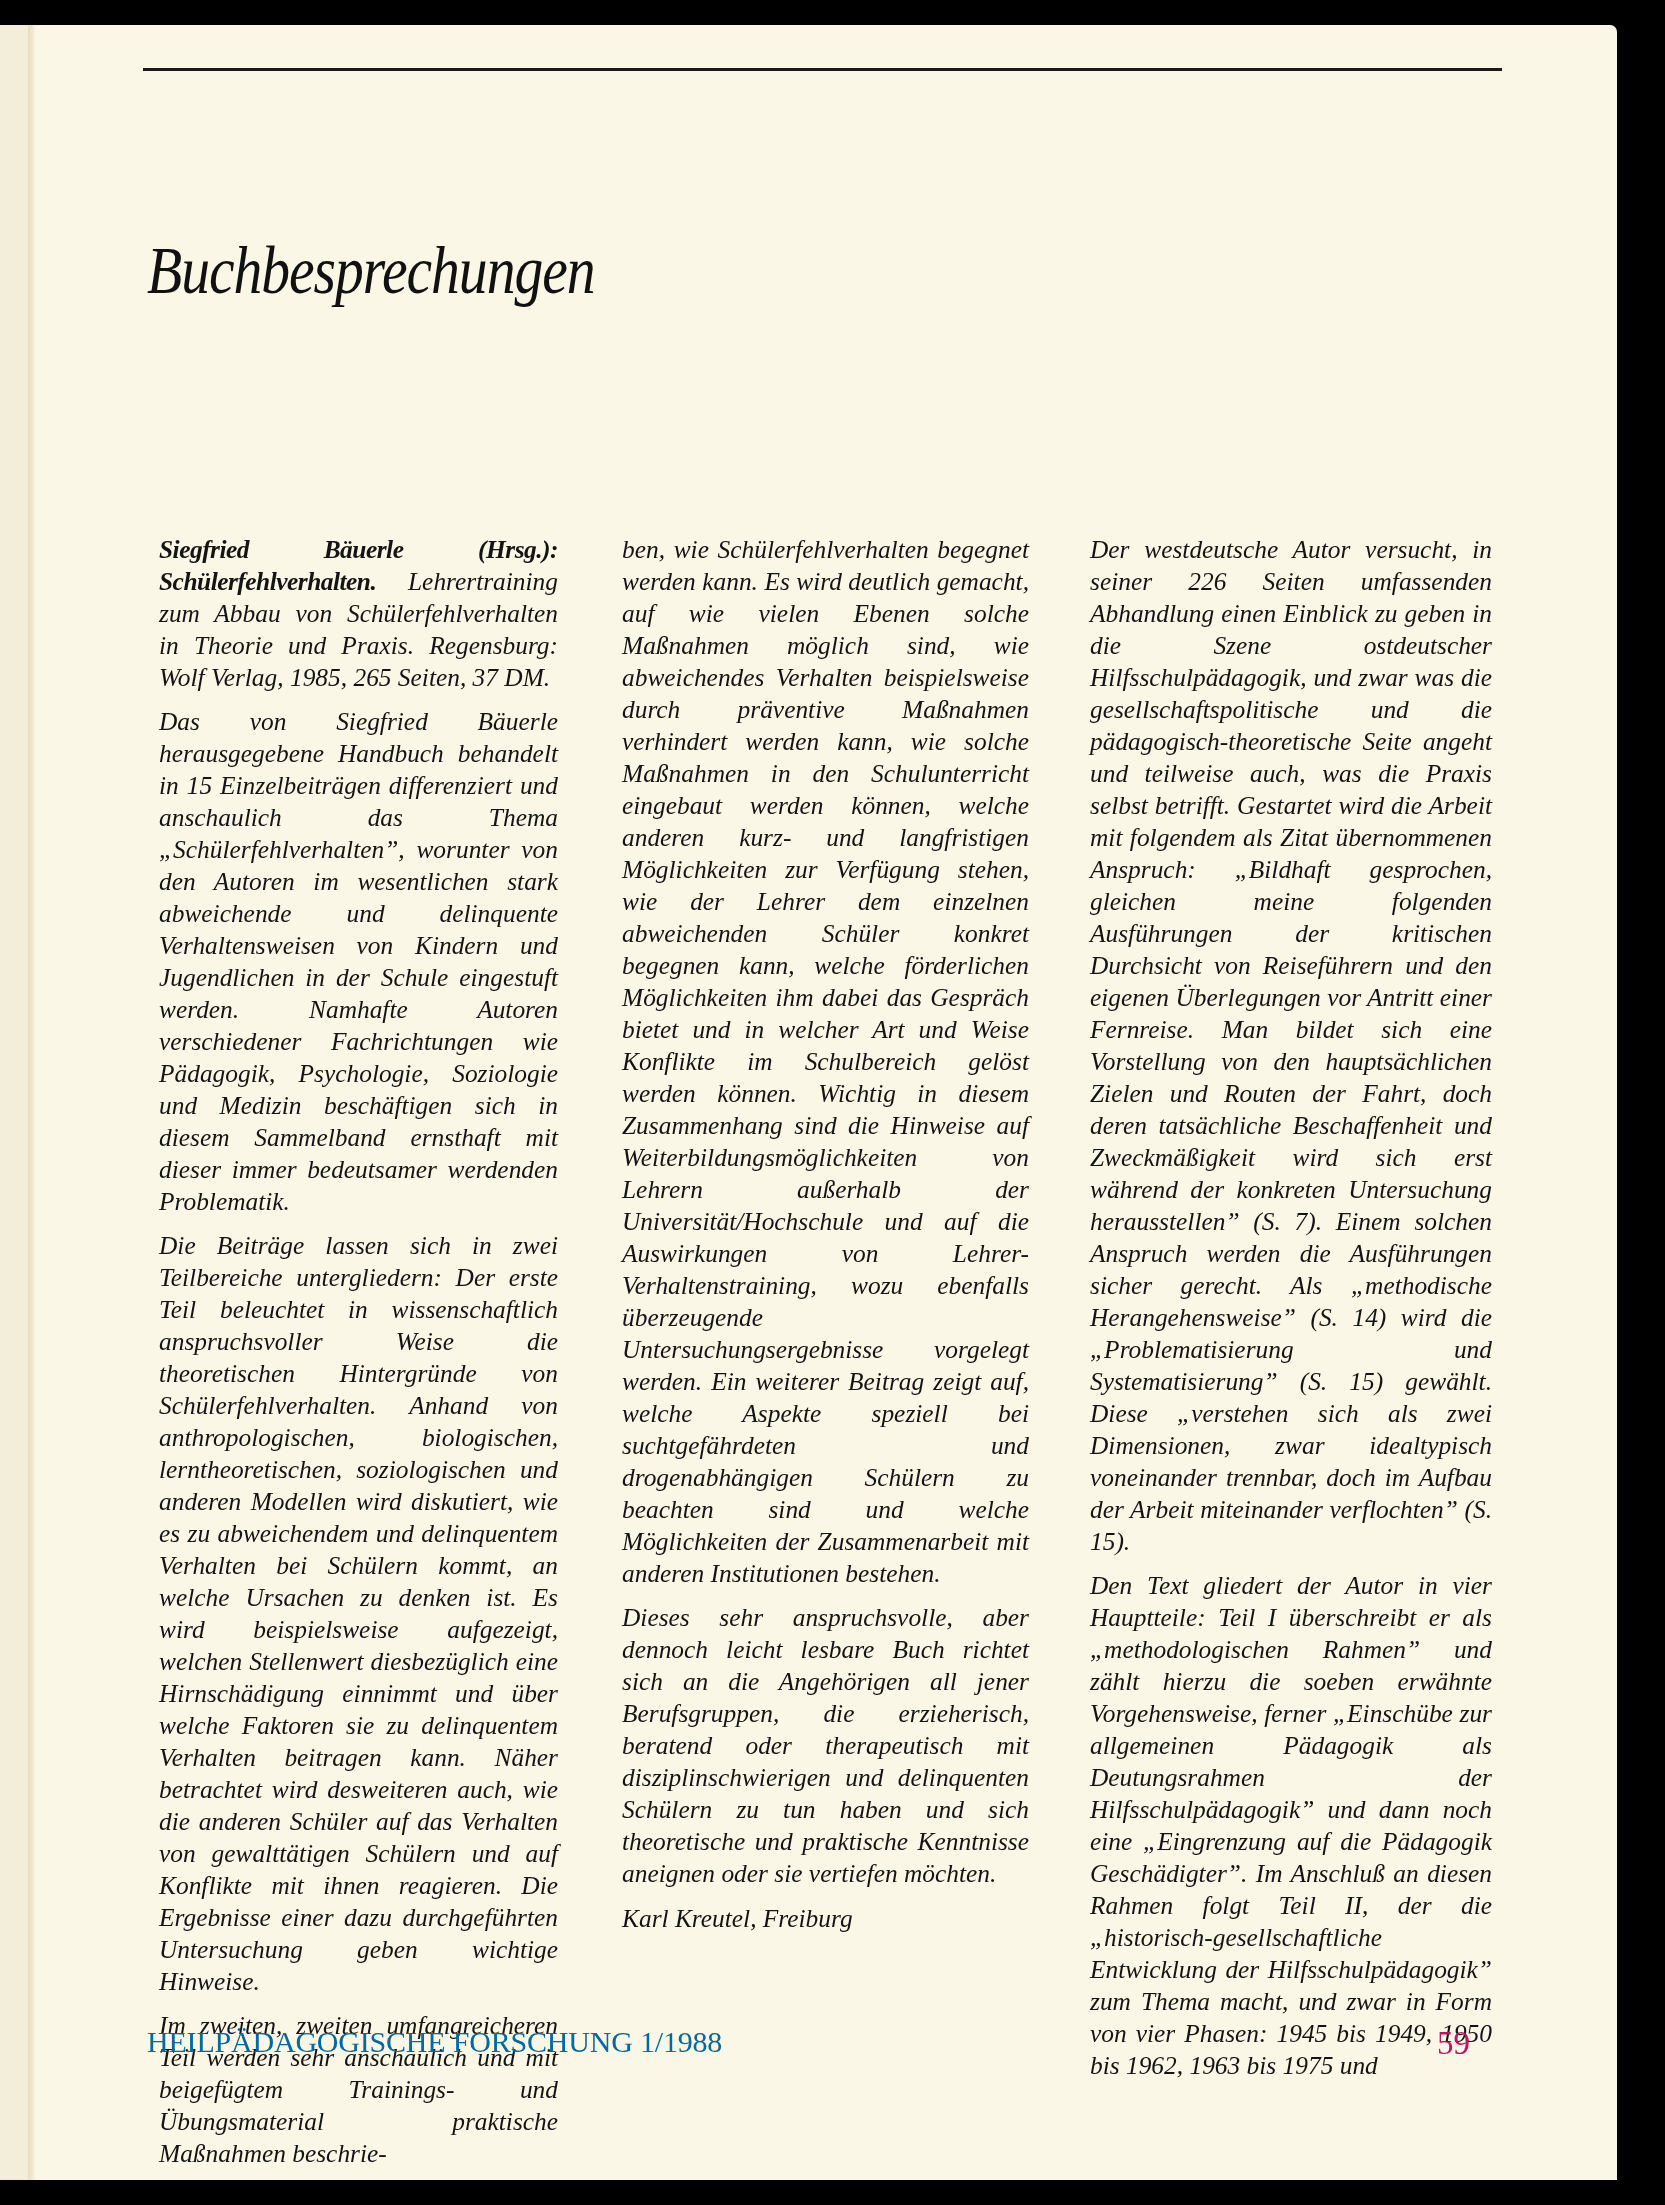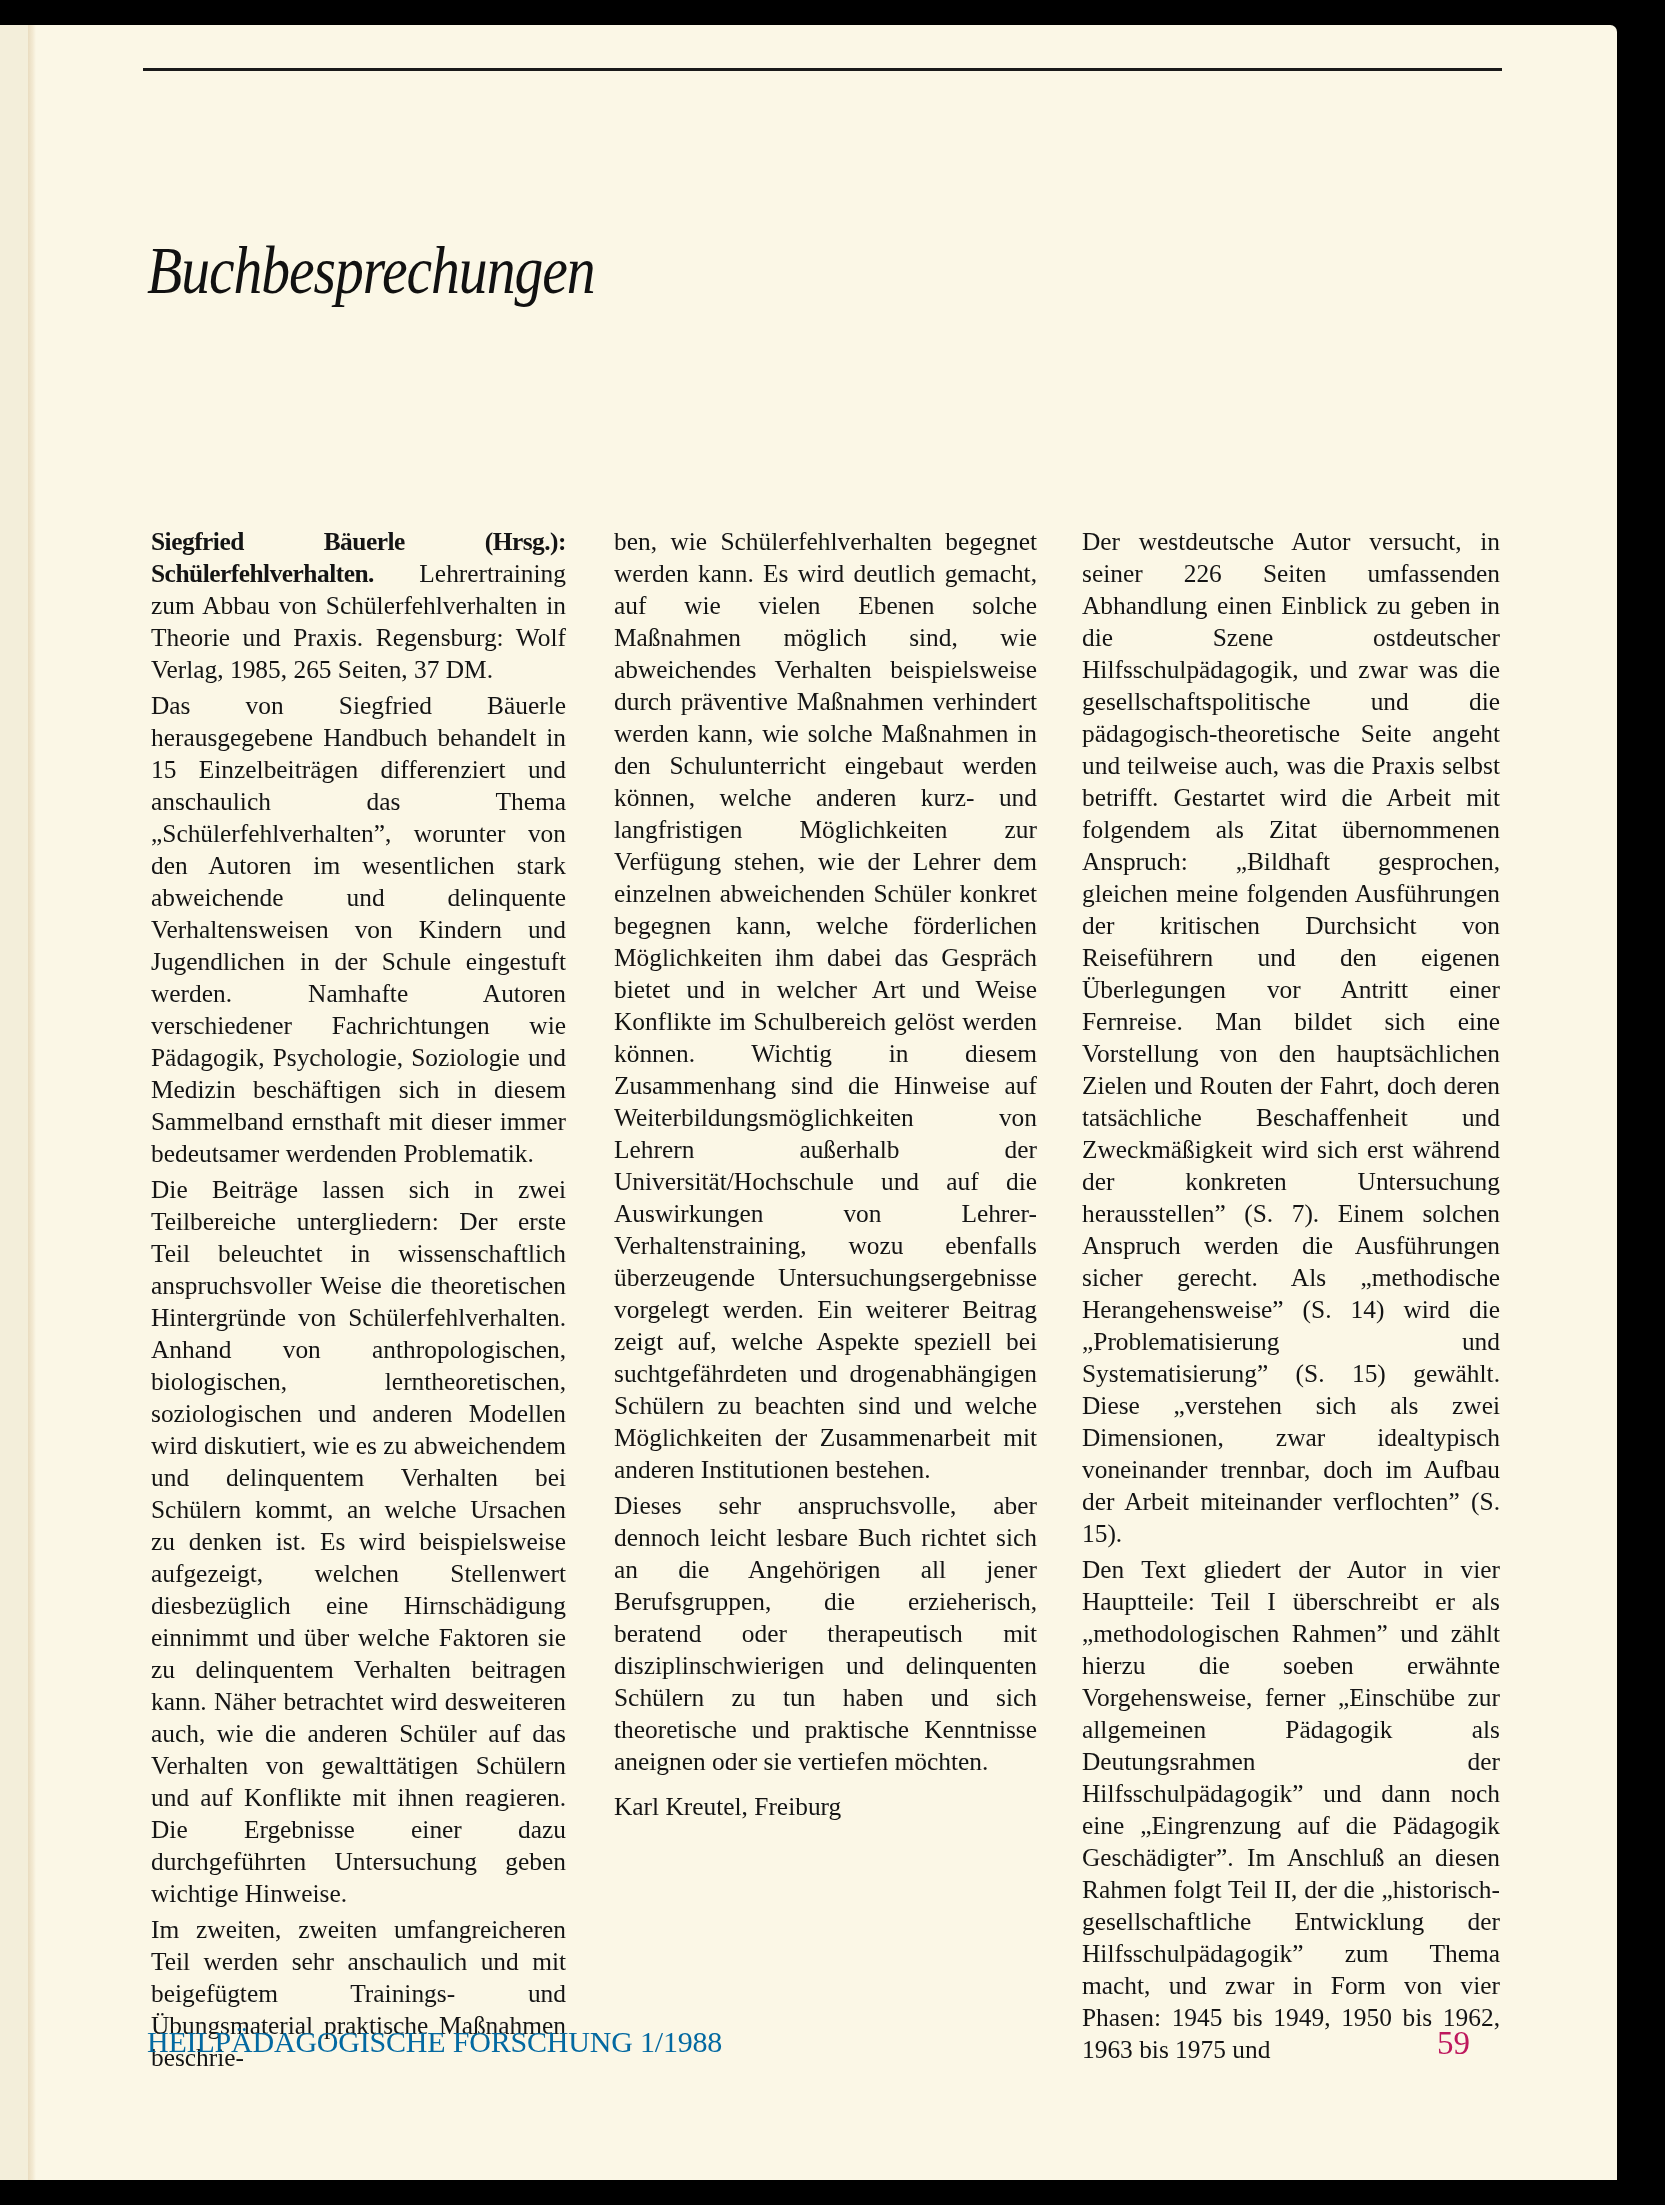--- a/index.html
+++ b/index.html
@@ -46,21 +46,21 @@
       top: 496px;
       font-size: 25.4px;
       line-height: 32px;
       color: #141414;
       text-align: justify;
       hyphens: manual;
     }
     .col-left { left: 147px; width: 423px; }
     .col-mid  { left: 610px; width: 431px; }
     .col-right{ left: 1078px; width: 426px; }
-    .column p { margin: 4px; text-indent: 0; }
+    .column p { margin: 12px; text-indent: 0; font-style: italic; }
     .column .bib b { font-weight: bold; letter-spacing: -0.5px; }
     .signature { text-align: left; margin-top: 13.3px !important; }
     .footer-journal {
       position: absolute; left: 147px; top: 2000px;
       font-size: 30px; color: #0369a1; letter-spacing: -0.2px;
     }
     .footer-page {
       position: absolute; right: 147px; top: 2000px;
       font-size: 33px; color: #be185d;
     }

